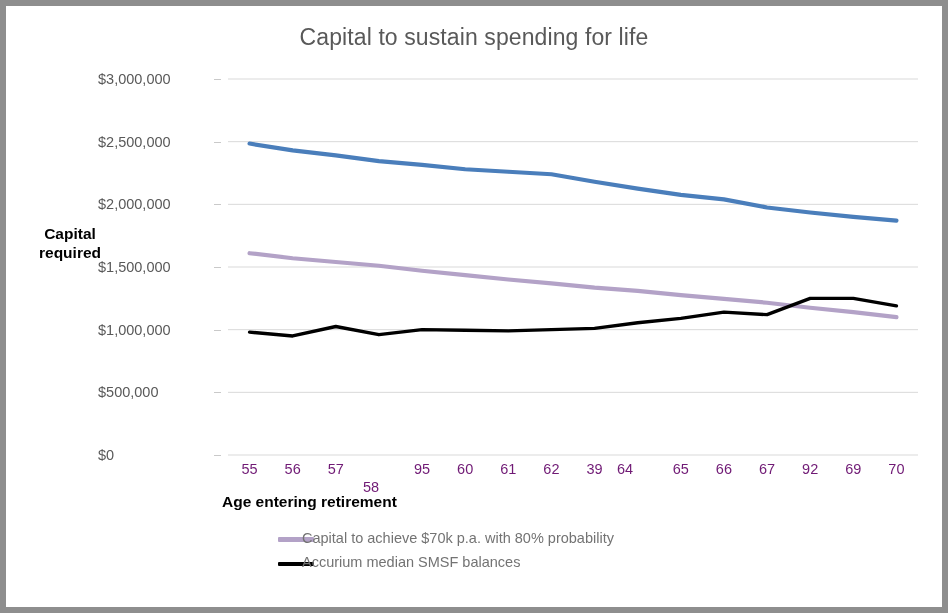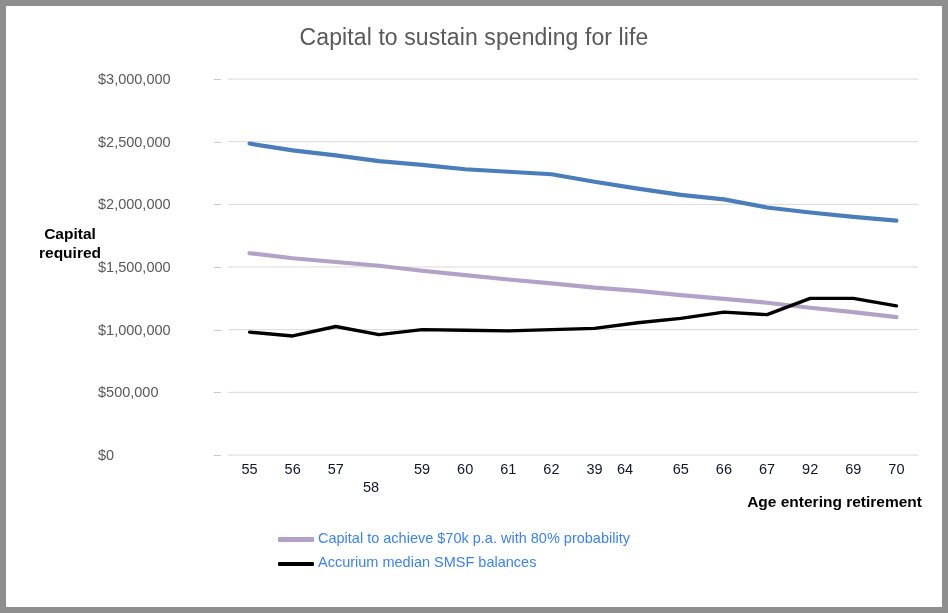--- a/index.html
+++ b/index.html
@@ -47,21 +47,21 @@
     font-size: 15.5px;
     font-weight: bold;
     color: #000000;
     line-height: 19px;
   }
   .axis-title-x {
     position: absolute;
     left: 216px;
     top: 487px;
     width: 700px;
-    text-align: right;
+    text-align: left;
     font-size: 15.5px;
     font-weight: bold;
     color: #000000;
   }
   #plot-area {
     position: absolute;
     left: 222px;
     top: 73px;
     width: 690px;
     height: 376px;
@@ -80,21 +80,21 @@
     position: absolute;
     left: 92px;
     top: 0;
     width: 110px;
     height: 601px;
   }
   .xtick-label {
     position: absolute;
     top: 455px;
     font-size: 14.5px;
-    color: #0f172a;
+    color: #701a75;
     transform: translateX(-50%);
     text-align: center;
     white-space: nowrap;
   }
   .tickmark {
     position: absolute;
     height: 1px;
     width: 7px;
     background: #c9c9c9;
   }
@@ -117,24 +117,24 @@
     width: 36px;
     height: 4px;
     border-radius: 1px;
   }
   .legend-swatch.thick {
     height: 5px;
     top: 10px;
   }
   .legend-text {
     position: absolute;
-    left: 312px;
+    left: 296px;
     top: 0;
     font-size: 14.5px;
-    color: #3b82f6;
+    color: #737373;
     line-height: 22px;
     white-space: nowrap;
   }
   svg.plot-svg {
     position: absolute;
     left: 0;
     top: 0;
     overflow: visible;
   }
 </style>
@@ -194,21 +194,21 @@
       <div class="tickmark" style="left: 208px; top: 386.333px;"></div>
       <div class="tickmark" style="left: 208px; top: 323.667px;"></div>
       <div class="tickmark" style="left: 208px; top: 261px;"></div>
       <div class="tickmark" style="left: 208px; top: 198.333px;"></div>
       <div class="tickmark" style="left: 208px; top: 135.667px;"></div>
       <div class="tickmark" style="left: 208px; top: 73px;"></div>
       <div class="xtick-label" style="left: 243.562px;">55</div>
       <div class="xtick-label" style="left: 286.688px;">56</div>
       <div class="xtick-label" style="left: 329.812px;">57</div>
       <div class="xtick-label" style="left: 365px; margin-top: 18px;">58</div>
-      <div class="xtick-label" style="left: 416.062px;">59</div>
+      <div class="xtick-label" style="left: 416.062px;">95</div>
       <div class="xtick-label" style="left: 459.188px;">60</div>
       <div class="xtick-label" style="left: 502.312px;">61</div>
       <div class="xtick-label" style="left: 545.438px;">62</div>
       <div class="xtick-label" style="left: 588.562px;">39</div>
       <div class="xtick-label" style="left: 619px;">64</div>
       <div class="xtick-label" style="left: 674.812px;">65</div>
       <div class="xtick-label" style="left: 717.938px;">66</div>
       <div class="xtick-label" style="left: 761.062px;">67</div>
       <div class="xtick-label" style="left: 804.188px;">92</div>
       <div class="xtick-label" style="left: 847.312px;">69</div>

